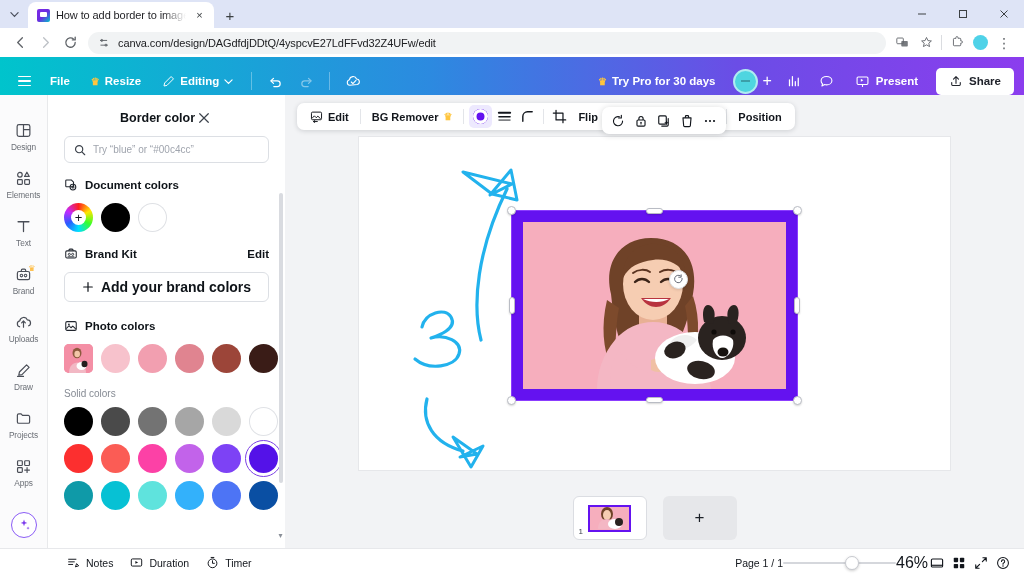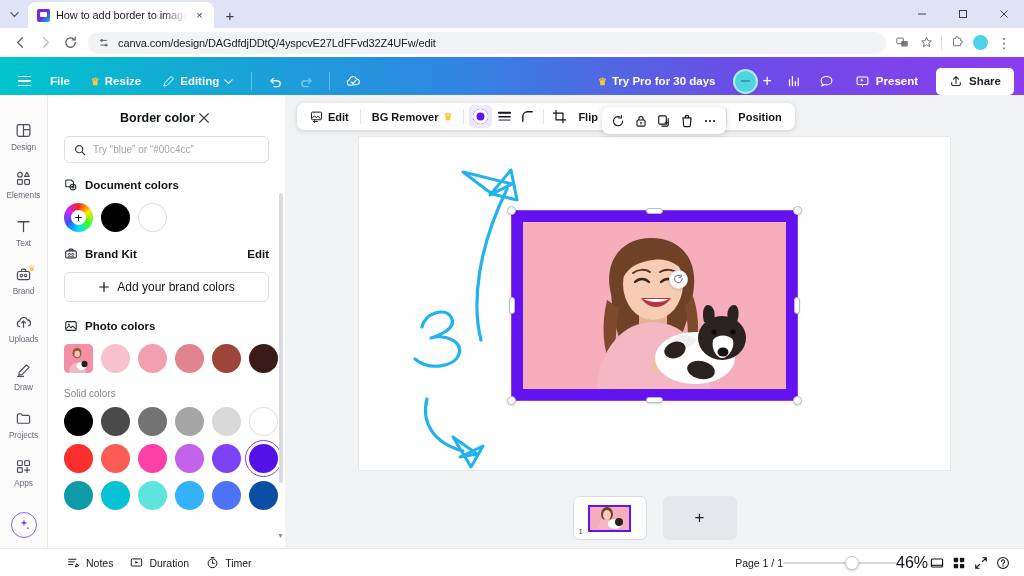--- a/index.html
+++ b/index.html
@@ -176,21 +176,21 @@
     background: conic-gradient(from 0deg,#ff1f1f,#ffe600,#37ff2a,#00e0ff,#2a5cff,#c32aff,#ff1f1f);
     display: flex; align-items: center; justify-content: center;
   }
   .swatch-wheel::after {
     content: ""; position: absolute; inset: 7px; border-radius: 50%; background: #fff;
   }
   .swatch-wheel span { position: relative; z-index: 2; font-size: 13px; color: #15181d; line-height: 1; }
   .brand-btn {
     height: 30px; border: 1px solid #dcdfe4; border-radius: 6px;
     display: flex; align-items: center; justify-content: center; gap: 7px;
-    font-size: 12px; font-weight: 400; color: #0e1318; margin-bottom: 17px;
+    font-size: 14px; font-weight: 700; color: #0e1318; margin-bottom: 17px;
   }
   .photo-swatch {
     width: 29px; height: 29px; border-radius: 5px; flex: 0 0 29px; overflow: hidden;
     position: relative; background: #f48fa5;
   }
   .sub-label { font-size: 10px; color: #868b94; margin-bottom: 8px; }
   .grid-colors { display: grid; grid-template-columns: repeat(6, 29px); gap: 8px 8px; }
   .gswatch { width: 29px; height: 29px; border-radius: 50%; position: relative; }
   .gswatch.sel::after {
     content: ""; position: absolute; inset: -4px; border-radius: 50%;

